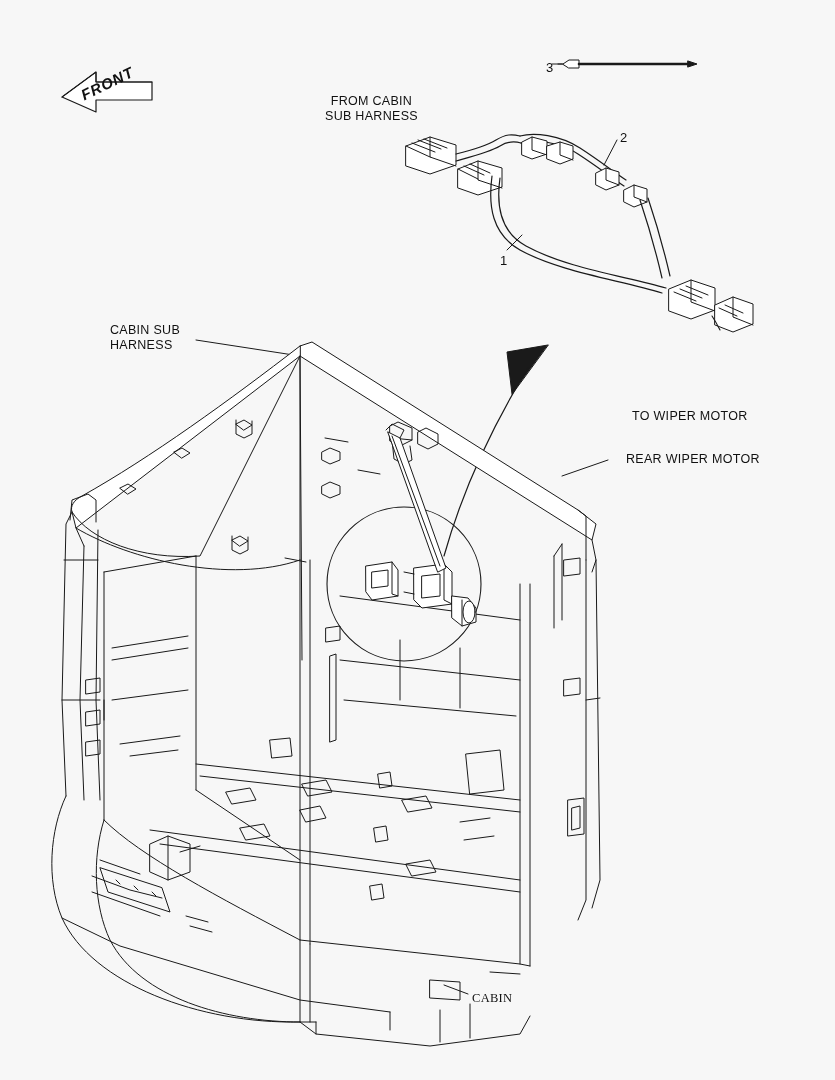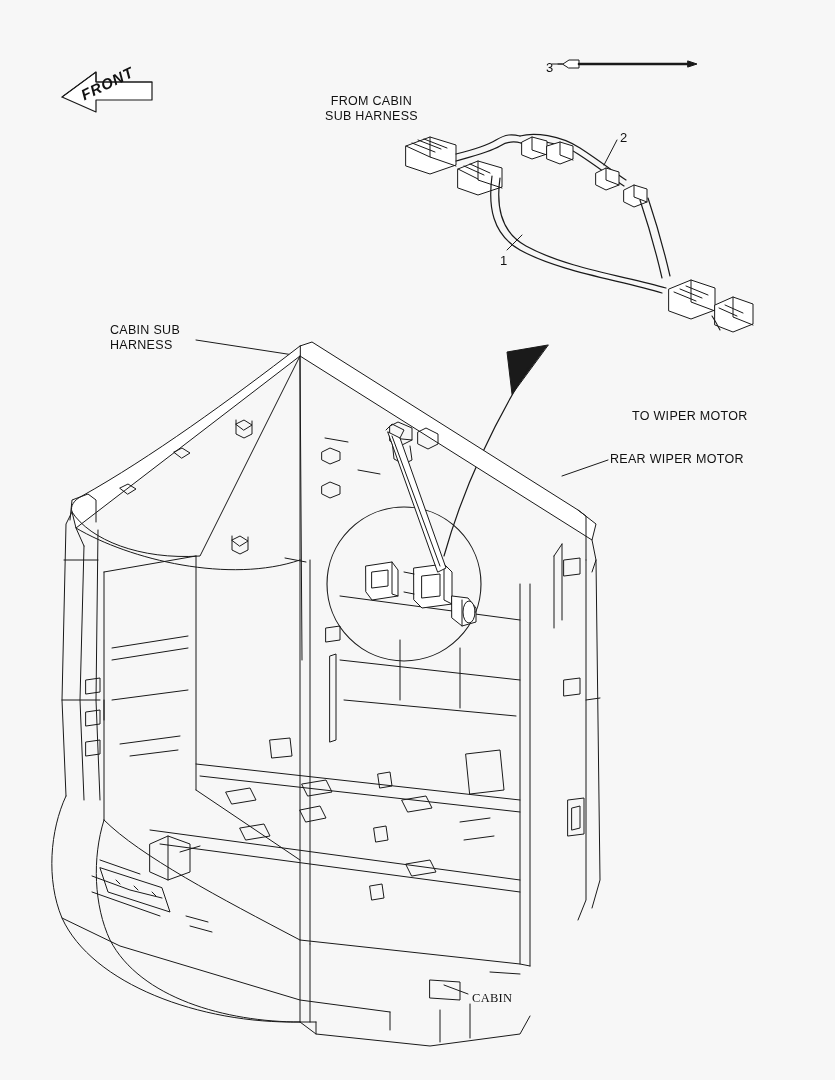--- a/index.html
+++ b/index.html
@@ -282,20 +282,20 @@
     </g>
   </svg>
 
   <div class="front-text">FRONT</div>
 
   <div class="lbl" style="left:325px; top:94px;text-align:center;">FROM CABIN
 SUB HARNESS</div>
   <div class="lbl" style="left:632px; top:361px;margin-top:48px;">TO WIPER MOTOR</div>
   <div class="lbl" style="left:110px; top:323px;">CABIN SUB
 HARNESS</div>
-  <div class="lbl" style="left:610px; top:452px;">REAR WIPER MOTOR</div>
+  <div class="lbl" style="left:626px; top:452px;">REAR WIPER MOTOR</div>
   <div class="lbl" style="left:472px; top:991px;font-family:Liberation Serif, serif;">CABIN</div>
 
   <div class="lbl num" style="left:500px; top:253px;">1</div>
   <div class="lbl num" style="left:620px; top:130px;">2</div>
   <div class="lbl num" style="left:546px; top:60px;">3</div>
 
 </div>
 
 </body></html>

